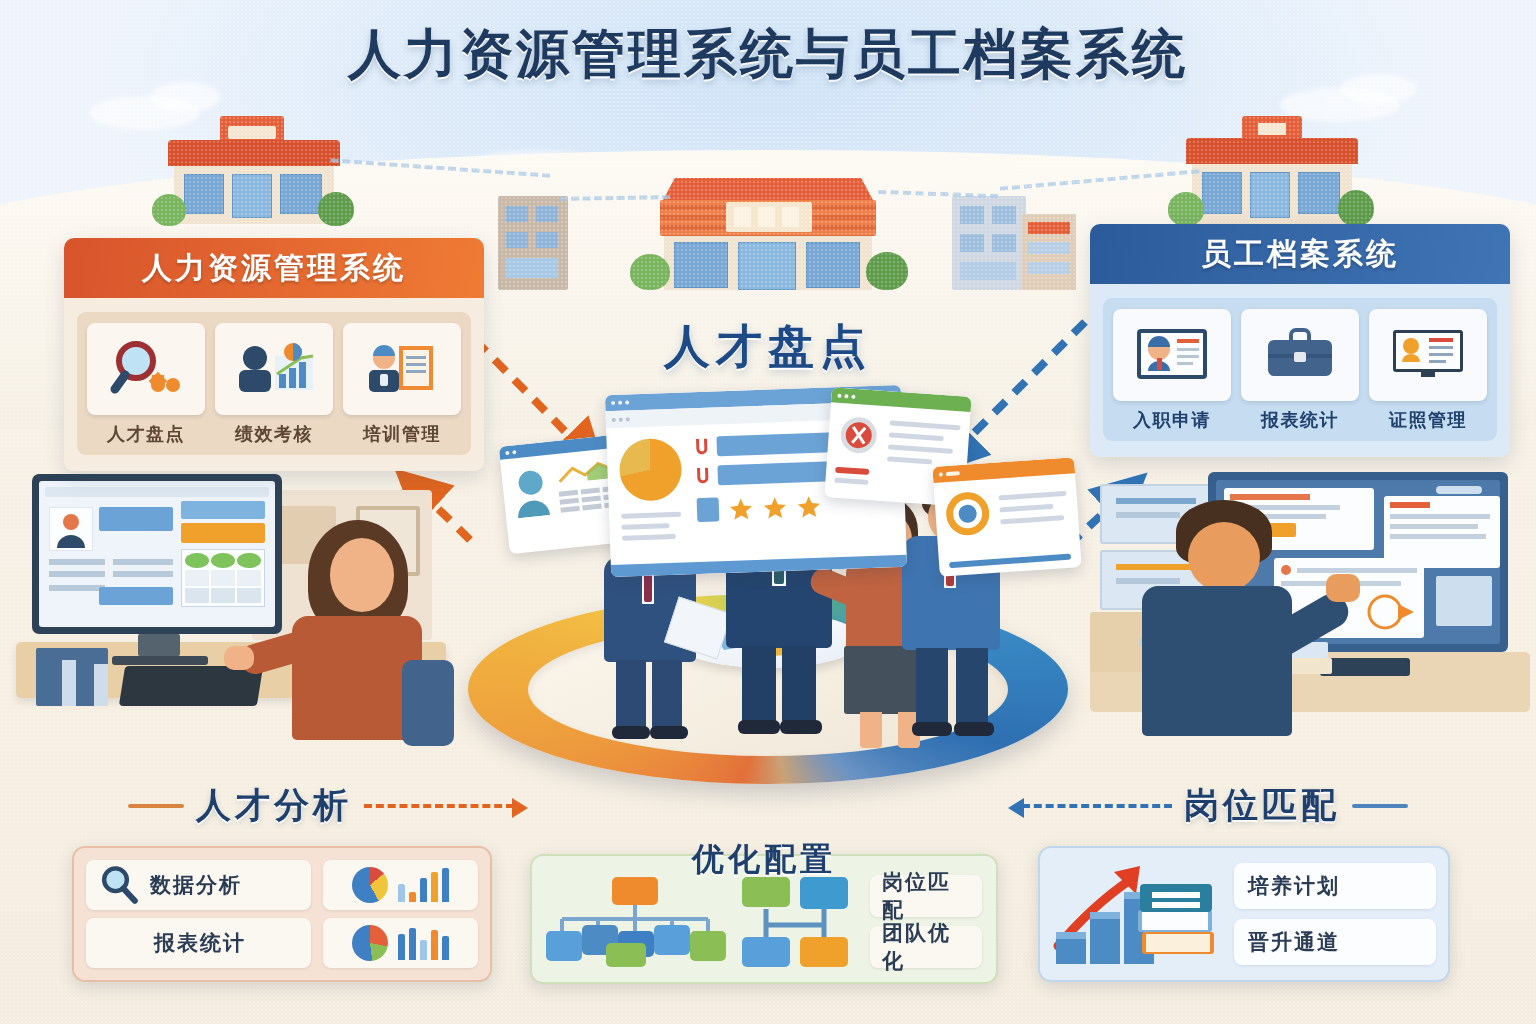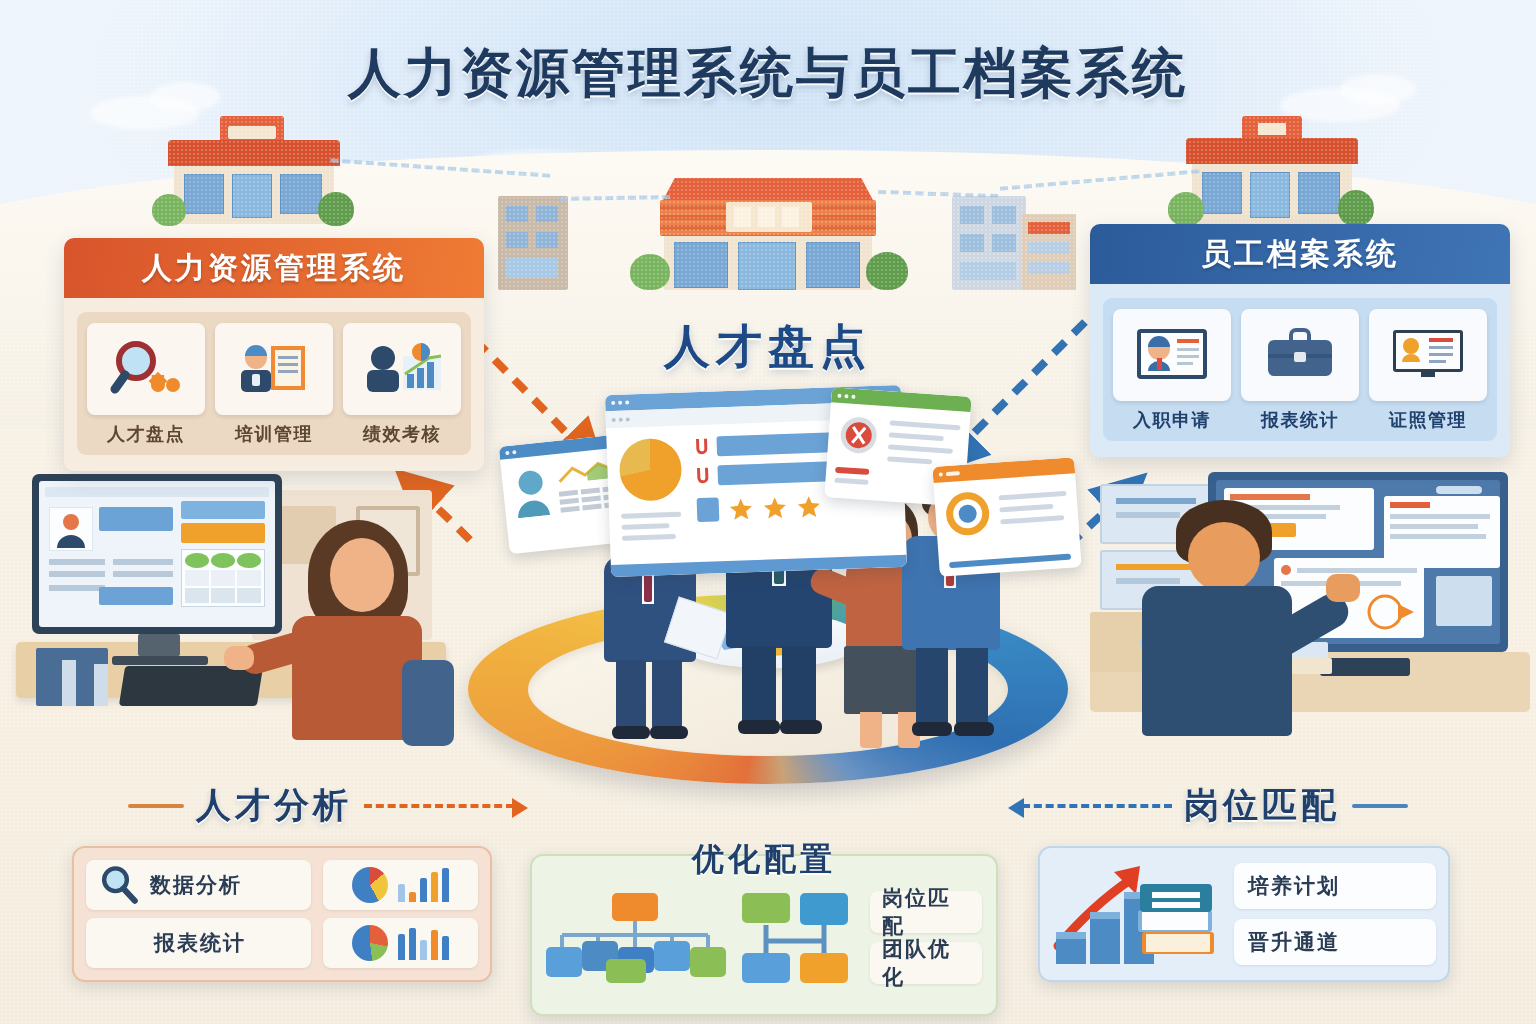--- a/index.html
+++ b/index.html
@@ -46,21 +46,20 @@
   .win.l { background: #8ab8de; }
   .tree { position: absolute; background: #79b45e; border-radius: 50% 50% 45% 45%; }
   .tree.d { background: #5f9c4b; }
 
   
   .headline { position: absolute; left: 0; right: 0; top: 26px; text-align: center; z-index: 40; }
   .h1 {
     font-size: 53px; font-weight: 700; color: #1f3a5f; letter-spacing: 3px;
     text-shadow: 0 2px 0 rgba(255,255,255,.85), 0 4px 7px rgba(31,58,95,.22);
     line-height: 1.06;
-    margin-top: 19px;
   }
   .h2 {
     margin-top: 12px; font-size: 36px; font-weight: 700; color: #2b4a74; letter-spacing: 3px;
     text-shadow: 0 2px 0 rgba(255,255,255,.8), 0 3px 5px rgba(31,58,95,.18);
   }
 
   
   .panel { position: absolute; width: 420px; border-radius: 10px; overflow: hidden;
     box-shadow: 0 7px 20px rgba(60,70,90,.17); z-index: 25; }
   .panel .ph { height: 60px; display: flex; align-items: center; justify-content: center;
@@ -236,49 +235,49 @@
               <circle cx="52" cy="49" r="7" fill="#ef8b2c"></circle>
               <circle cx="67" cy="49" r="7" fill="#ef8b2c"></circle>
             </svg>
           </div>
           <div class="icap">人才盘点</div>
         </div>
 
         <div class="icell">
           <div class="ibox">
             <svg width="86" height="66" viewBox="0 0 86 66">
+              <rect x="44" y="20" width="38" height="34" fill="#e9f1f8"></rect>
+              <rect x="48" y="38" width="7" height="14" fill="#4d8bc4"></rect>
+              <rect x="58" y="32" width="7" height="20" fill="#4d8bc4"></rect>
+              <rect x="68" y="26" width="7" height="26" fill="#4d8bc4"></rect>
+              <path d="M46 38 L58 30 L70 22 L82 20" stroke="#8bbf56" stroke-width="3" fill="none"></path>
+              <circle cx="62" cy="16" r="9" fill="#ef8b2c"></circle>
+              <path d="M62 7 a9 9 0 0 1 0 18 z" fill="#4d8bc4"></path>
+              <rect x="8" y="34" width="32" height="22" rx="6" fill="#2d4a6b"></rect>
+              <circle cx="24" cy="22" r="12" fill="#2d4a6b"></circle>
+            </svg>
+          </div>
+          <div class="icap">绩效考核</div>
+        </div>
+
+        <div class="icell">
+          <div class="ibox">
+            <svg width="86" height="66" viewBox="0 0 86 66">
               <rect x="40" y="10" width="34" height="44" fill="#f08a34"></rect>
               <rect x="44" y="14" width="26" height="36" fill="#fbf3e6"></rect>
               <rect x="47" y="20" width="20" height="3" fill="#8fa6bd"></rect>
               <rect x="47" y="27" width="20" height="3" fill="#8fa6bd"></rect>
               <rect x="47" y="34" width="20" height="3" fill="#8fa6bd"></rect>
               <rect x="10" y="34" width="30" height="22" rx="5" fill="#2d4a6b"></rect>
               <circle cx="25" cy="22" r="11" fill="#f0b387"></circle>
               <path d="M14 20 a11 11 0 0 1 22 0 z" fill="#4d8bc4"></path>
               <rect x="21" y="38" width="8" height="12" rx="2" fill="#e8eef5"></rect>
             </svg>
           </div>
           <div class="icap">培训管理</div>
-        </div>
-
-        <div class="icell">
-          <div class="ibox">
-            <svg width="86" height="66" viewBox="0 0 86 66">
-              <rect x="44" y="20" width="38" height="34" fill="#e9f1f8"></rect>
-              <rect x="48" y="38" width="7" height="14" fill="#4d8bc4"></rect>
-              <rect x="58" y="32" width="7" height="20" fill="#4d8bc4"></rect>
-              <rect x="68" y="26" width="7" height="26" fill="#4d8bc4"></rect>
-              <path d="M46 38 L58 30 L70 22 L82 20" stroke="#8bbf56" stroke-width="3" fill="none"></path>
-              <circle cx="62" cy="16" r="9" fill="#ef8b2c"></circle>
-              <path d="M62 7 a9 9 0 0 1 0 18 z" fill="#4d8bc4"></path>
-              <rect x="8" y="34" width="32" height="22" rx="6" fill="#2d4a6b"></rect>
-              <circle cx="24" cy="22" r="12" fill="#2d4a6b"></circle>
-            </svg>
-          </div>
-          <div class="icap">绩效考核</div>
         </div>
 
       </div>
     </div>
   </div>
 
   <div class="panel right" style="left:1050px;top:224px;margin-left:40px;">
     <div class="ph">员工档案系统</div>
     <div class="pb">
       <div class="tray">
@@ -685,21 +684,21 @@
             <i style="width:7px;height:32px;background:#3f7fc4"></i>
             <i style="width:7px;height:20px;background:#9fc6e8"></i>
             <i style="width:7px;height:30px;background:#ef8b2c"></i>
             <i style="width:7px;height:24px;background:#3f7fc4"></i>
           </div>
         </div>
       </div>
     </div>
   </div>
 
-  <div class="bcard" style="left:530px;top:854px;width:468px;height:162px;background:#edf4e5;border:2px solid #cde0bb;padding:14px 14px 10px;">
+  <div class="bcard" style="left:530px;top:854px;width:468px;height:130px;background:#edf4e5;border:2px solid #cde0bb;padding:14px 14px 10px;">
     <div style="position:absolute;left:50%;top:-18px;transform:translateX(-50%);font-size:32px;font-weight:700;color:#1f3f6d;letter-spacing:4px;text-shadow:0 2px 0 rgba(255,255,255,.9);">优化配置</div>
     <div style="display:flex;gap:14px;height:100%;align-items:center;">
       <svg width="180" height="92" viewBox="0 0 180 92">
         <rect class="node" x="66" y="2" width="46" height="28" rx="5" fill="#ef8b2c"></rect>
         <path d="M89 30 v14 M16 44 H162 M16 44 v12 M52 44 v12 M89 44 v12 M126 44 v12 M162 44 v12" stroke="#7ba7cf" stroke-width="4" fill="none"></path>
         <rect x="0" y="56" width="36" height="30" rx="5" fill="#59a0da"></rect>
         <rect x="36" y="50" width="36" height="30" rx="5" fill="#4d8bc4"></rect>
         <rect x="72" y="56" width="36" height="26" rx="5" fill="#3f7fc4"></rect>
         <rect x="108" y="50" width="36" height="30" rx="5" fill="#59a0da"></rect>
         <rect x="144" y="56" width="36" height="30" rx="5" fill="#8bbf56"></rect>

